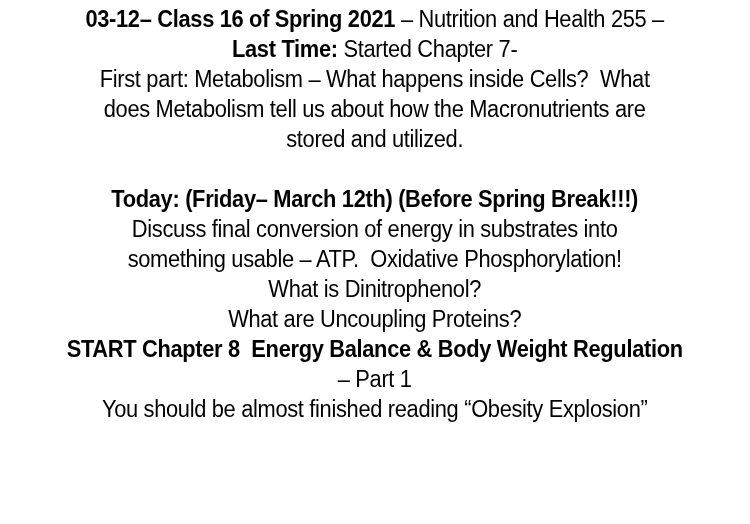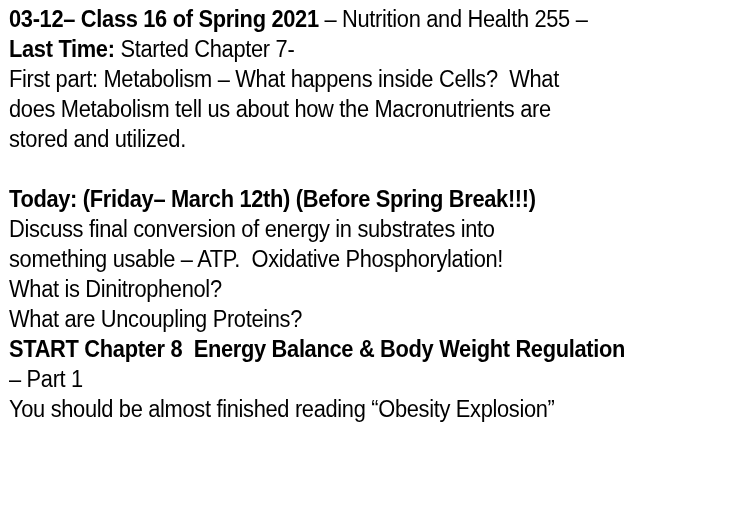--- a/index.html
+++ b/index.html
@@ -18,20 +18,21 @@
   #slide {
     position: relative;
     width: 750px;
     height: 524px;
     background: #ffffff;
     box-sizing: border-box;
     padding: 4px 6px 0 9px;
   }
   .block {
     margin: 0;
+    text-align: center;
   }
   .line {
     font-size: 23.5px;
     line-height: 30px;
     white-space: pre;
     letter-spacing: -0.35px;
     transform: scaleX(0.93);
     transform-origin: left center;
     width: 107%;
   }

